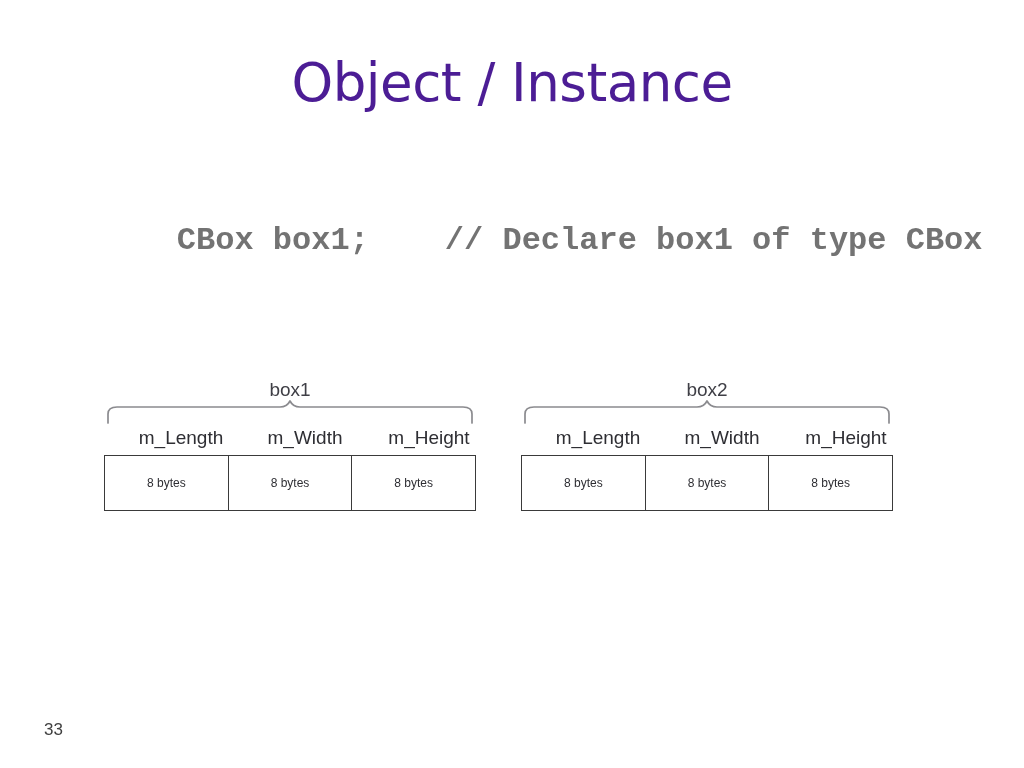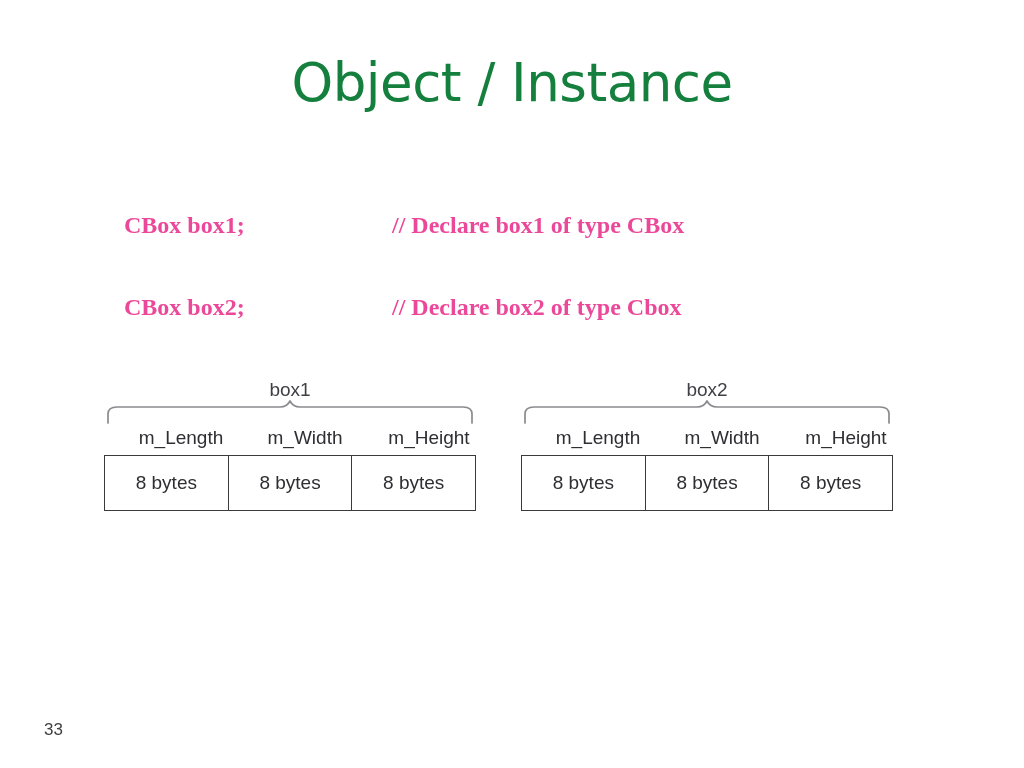--- a/index.html
+++ b/index.html
@@ -16,42 +16,42 @@
     -webkit-font-smoothing: antialiased;
   }
 
   
   .slide-title {
     position: absolute;
     top: 54px;
     left: 0;
     width: 1024px;
     text-align: center;
-    color: #15803d;
+    color: #4c1d95;
     font-family: "DejaVu Sans", sans-serif;
     font-size: 53px;
     font-weight: 400;
     letter-spacing: -0.5px;
     line-height: 1.1;
     white-space: pre;
   }
 
   
   .code-block {
     position: absolute;
     left: 100px;
     top: 185px;
     width: 800px;
   }
   .code-line {
     height: 42px;
     margin-bottom: 40px;
-    color: #ec4899;
-    font-family: Liberation Serif, serif;
-    font-size: 24px;
+    color: #737373;
+    font-family: Liberation Mono, monospace;
+    font-size: 32px;
     font-weight: bold;
     white-space: pre;
     position: relative;
   }
   .code-decl {
     display: inline-block;
     width: 268px;
     vertical-align: top;
   }
   .code-comment {
@@ -124,21 +124,21 @@
     background: #ffffff;
   }
   .bytes-cell {
     flex: 1 1 0;
     display: flex;
     align-items: center;
     justify-content: center;
     border-right: 1.6px solid #3a3a3a;
     box-sizing: border-box;
     font-family: "Liberation Sans", sans-serif;
-    font-size: 19px;
+    font-size: 12px;
     color: #2e2e33;
     white-space: pre;
   }
   .bytes-cell:last-child { border-right: none; }
 
   
   .page-number {
     position: absolute;
     left: 44px;
     bottom: 28px;
@@ -152,23 +152,20 @@
 <body>
 
 <div class="slide-title">Object / Instance</div>
 
 <div class="code-block">
 
   <div class="code-line">
     <span class="code-decl">CBox box1;</span><span class="code-comment">// Declare box1 of type CBox</span>
   </div>
 
-  <div class="code-line">
-    <span class="code-decl">CBox box2;</span><span class="code-comment">// Declare box2 of type Cbox</span>
-  </div>
 
 </div>
 
 <div class="diagram" id="diagram-box1">
 
   <div class="diagram-label">box1</div>
 
   <div class="brace-wrap">
     <svg viewBox="0 0 372 26" preserveAspectRatio="none" aria-hidden="true">
       <path d="M4,25 L4,16 Q4,9 13,9 L176,9 Q183,9 186,3 Q189,9 196,9 L359,9 Q368,9 368,16 L368,25" fill="none" stroke="#8b8b8f" stroke-width="1.7" stroke-linecap="round" stroke-linejoin="round"></path>

